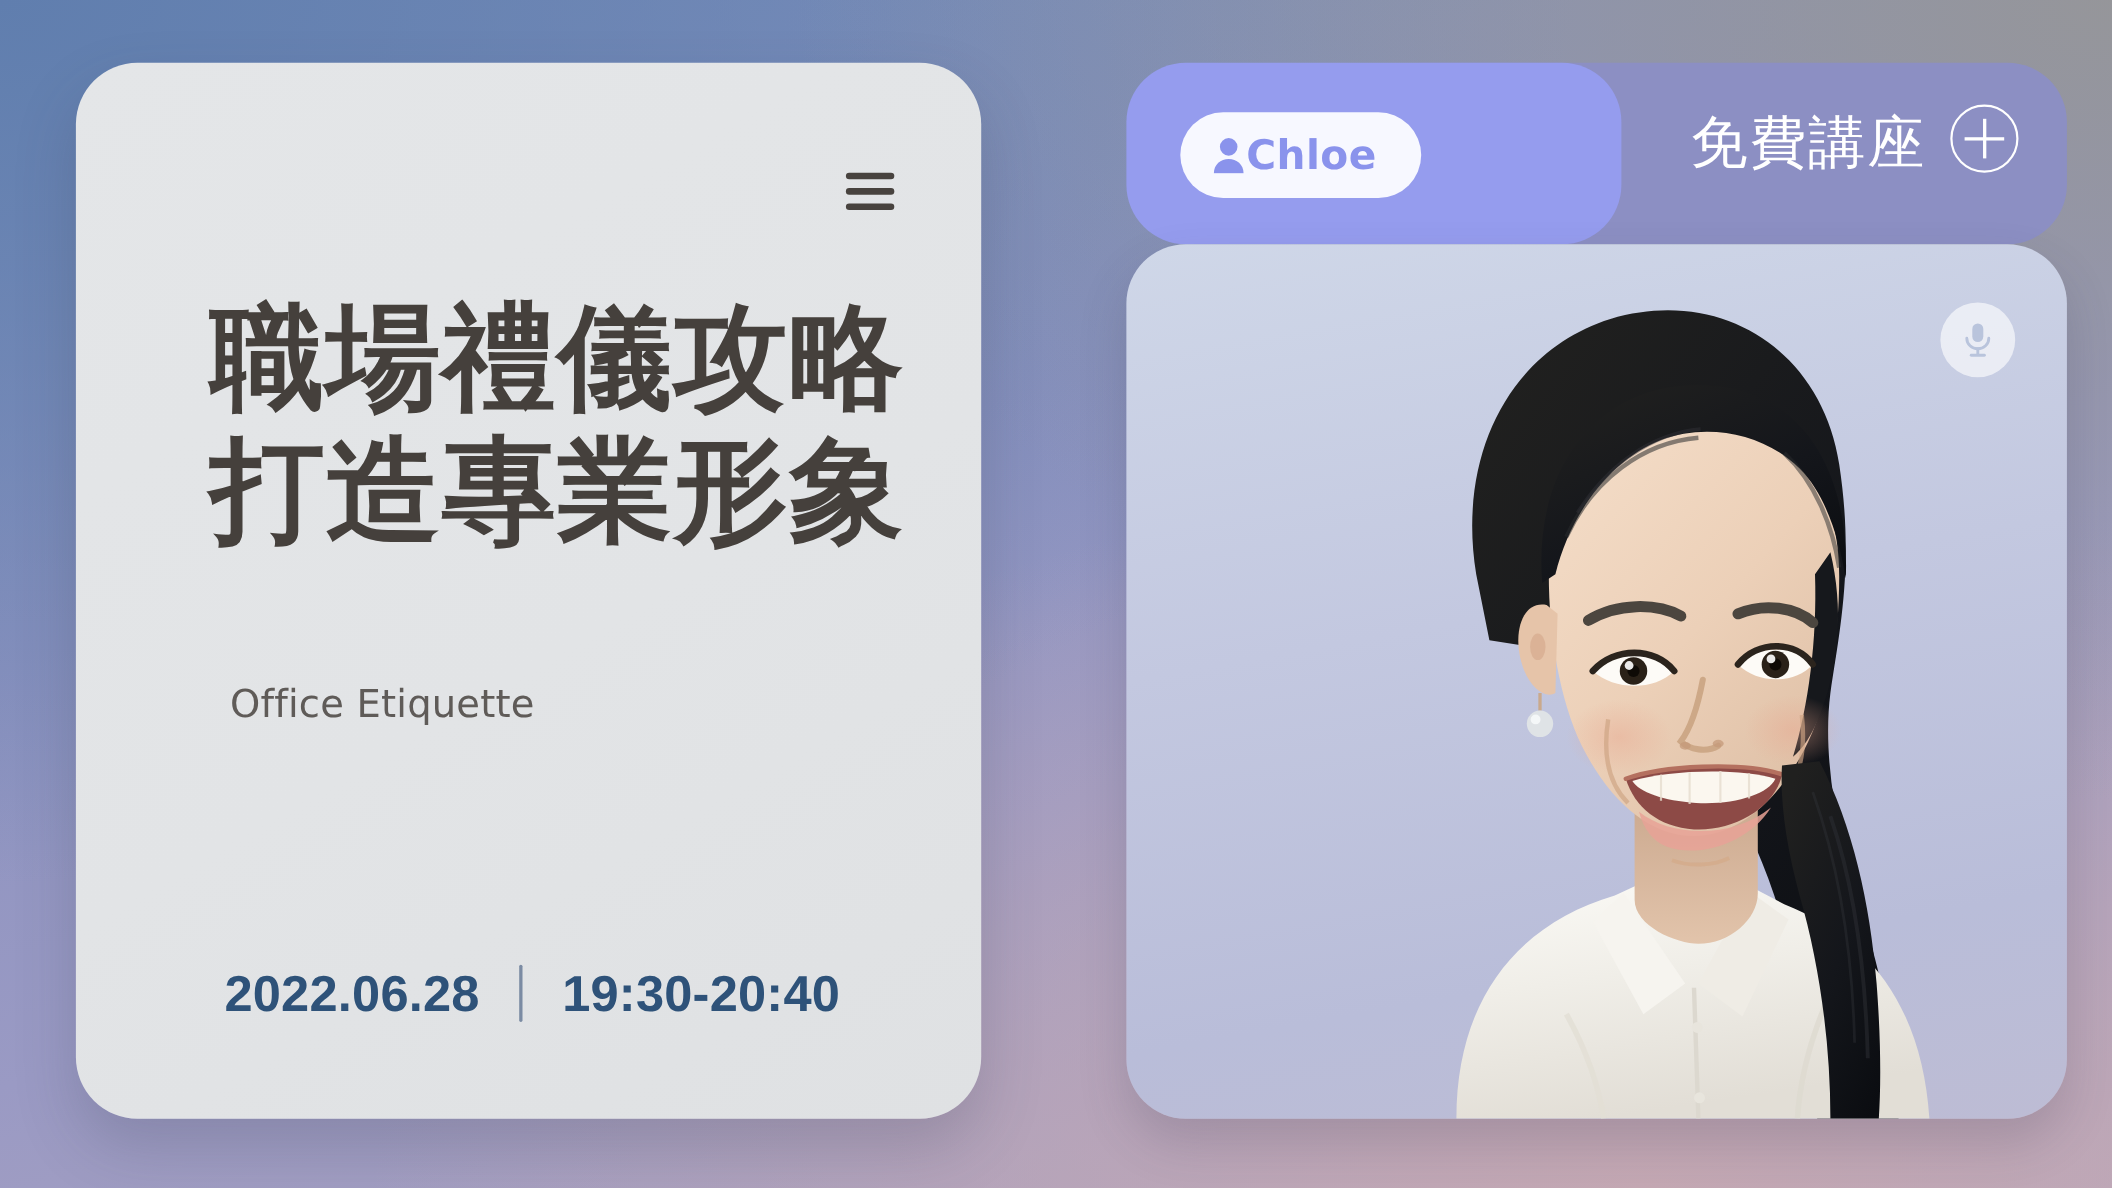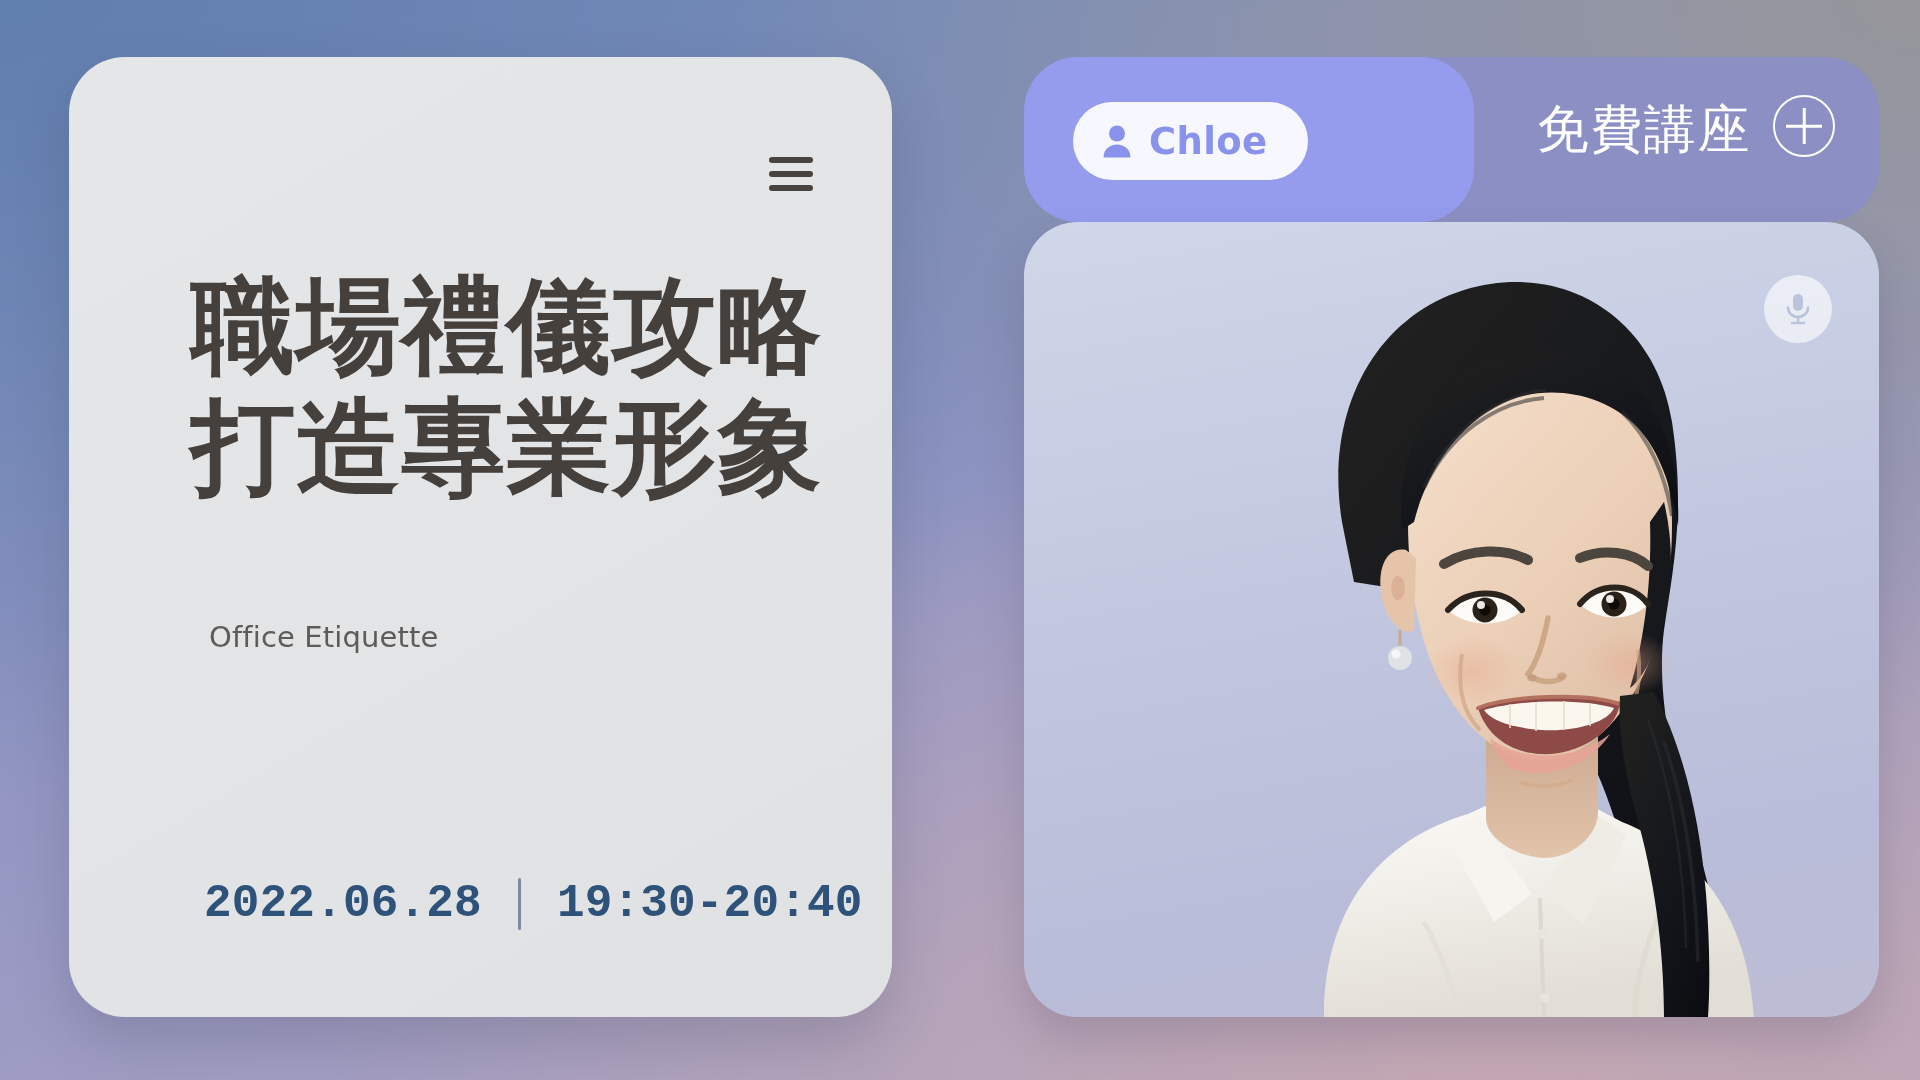--- a/index.html
+++ b/index.html
@@ -42,32 +42,32 @@
     color:#45403c;
     font-size:104px; line-height:1.16; font-weight:bold;
     letter-spacing:0.012em;
     font-family:"Liberation Sans","DejaVu Sans",sans-serif;
   }
   #headline .hl-line { display:block; white-space:nowrap; }
 
   
   #subtitle {
     position:absolute; left:140px; top:560px;
-    color:#5f5b58; font-size:29px; line-height:1.42; font-weight:400;
+    color:#5f5b58; font-size:35px; line-height:1.42; font-weight:400;
     font-family:"DejaVu Sans","Liberation Sans",sans-serif;
     letter-spacing:0.005em;
   }
   #subtitle .sub-line { display:block; white-space:nowrap; }
 
   
   #footer-meta {
     position:absolute; left:135px; bottom:87px;
     display:flex; align-items:center;
     color:#2e5279; font-weight:bold; font-size:46px;
-    font-family:Liberation Mono, monospace;
+    font-family:Liberation Sans, sans-serif;
     letter-spacing:0.004em;
   }
   #footer-meta .divider {
     width:3px; height:52px; background:#7b8ba3; margin:0 36px; border-radius:2px;
   }
 
   
   #right-col { position:absolute; left:1024px; top:57px; width:855px; height:960px; }
 
   
@@ -79,21 +79,21 @@
   #badge-card-front {
     position:absolute; left:0; top:0; width:450px; height:165px;
     background:#959cee; border-radius:54px 54px 54px 54px;
   }
 
   
   #chloe-pill {
     position:absolute; left:49px; top:45px;
     height:78px; padding:0 40px 0 28px;
     background:#f7f8ff; border-radius:39px;
-    display:flex; align-items:center; gap:16px;
+    display:flex; align-items:center; 
     cursor:pointer;
   }
   #chloe-pill .person-icon { width:32px; height:34px; flex:none; }
   #chloe-pill .pill-label {
     color:#8a93ec; font-size:37px; font-weight:bold;
     font-family:"DejaVu Sans","Liberation Sans",sans-serif;
     letter-spacing:0.01em;
   }
 
   

